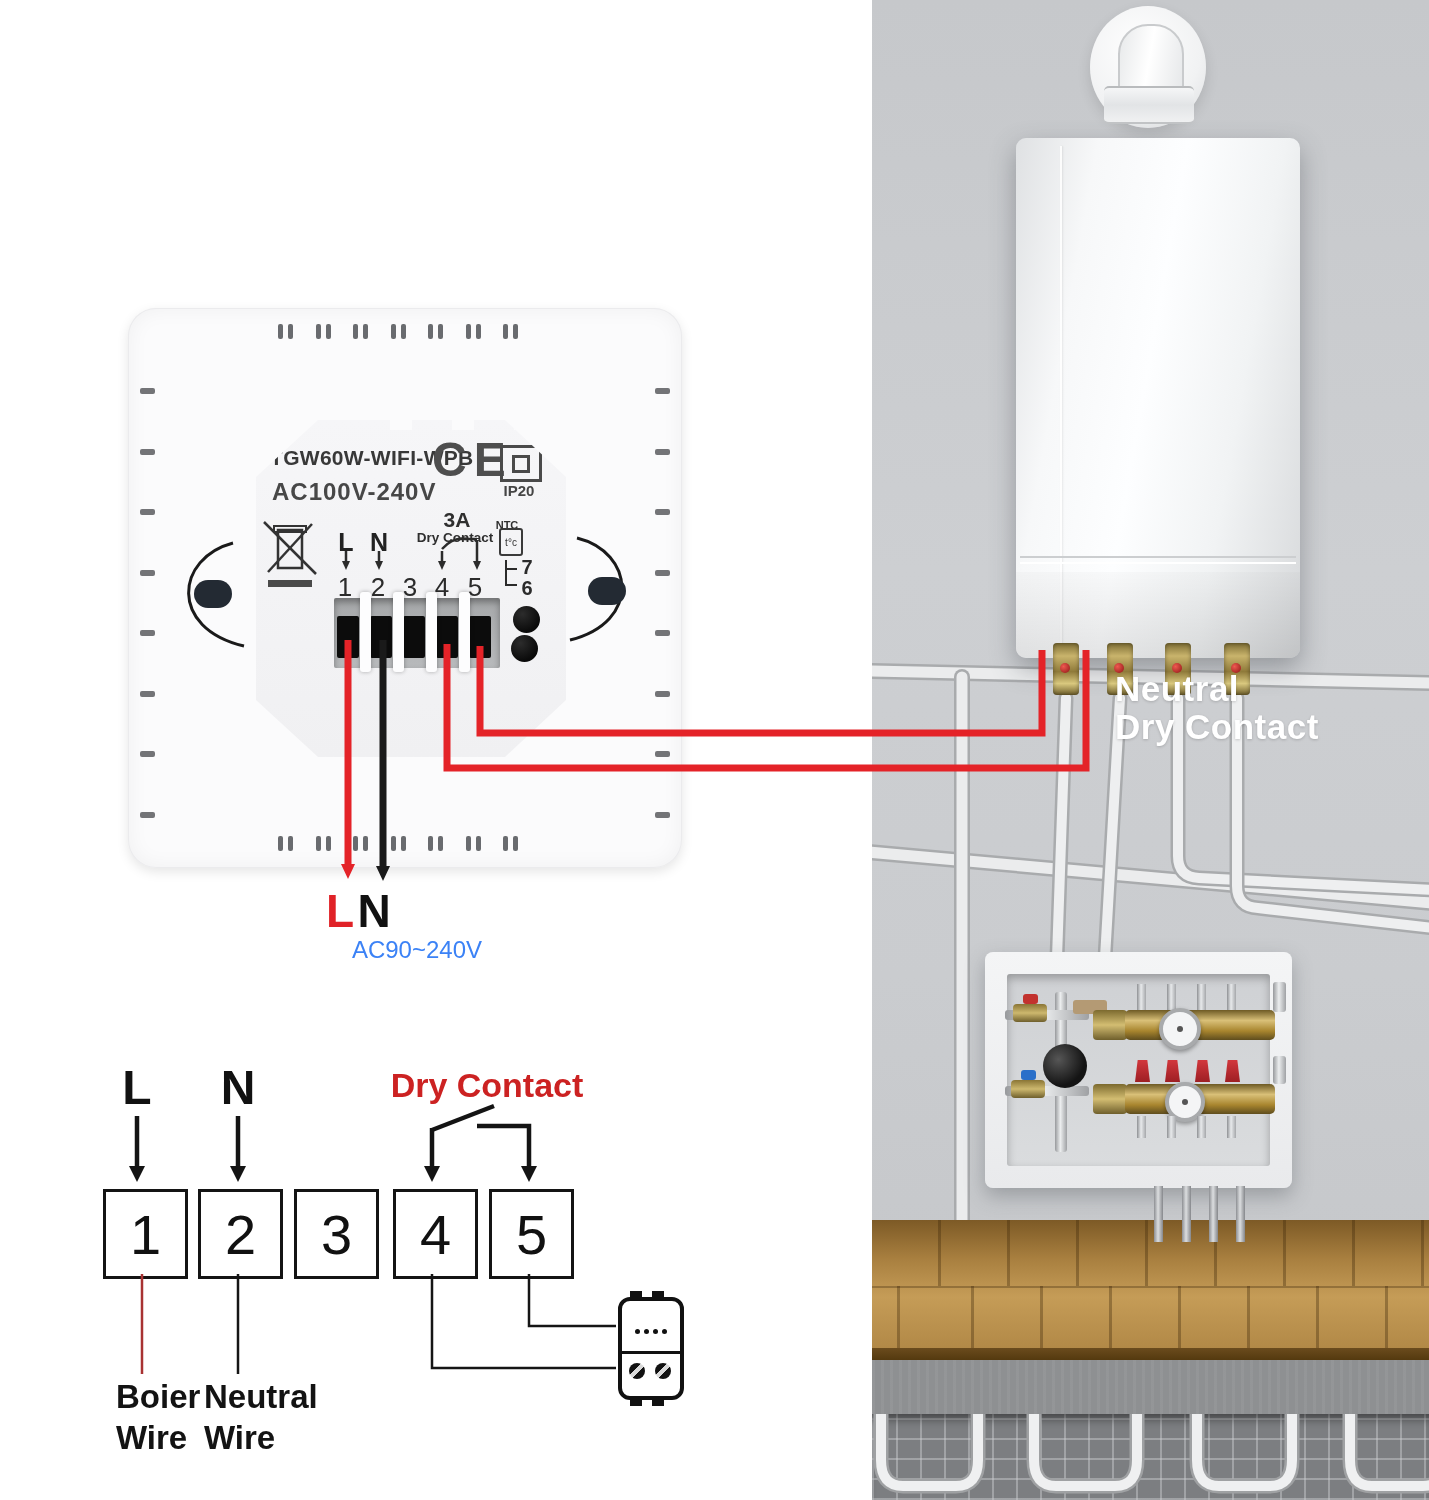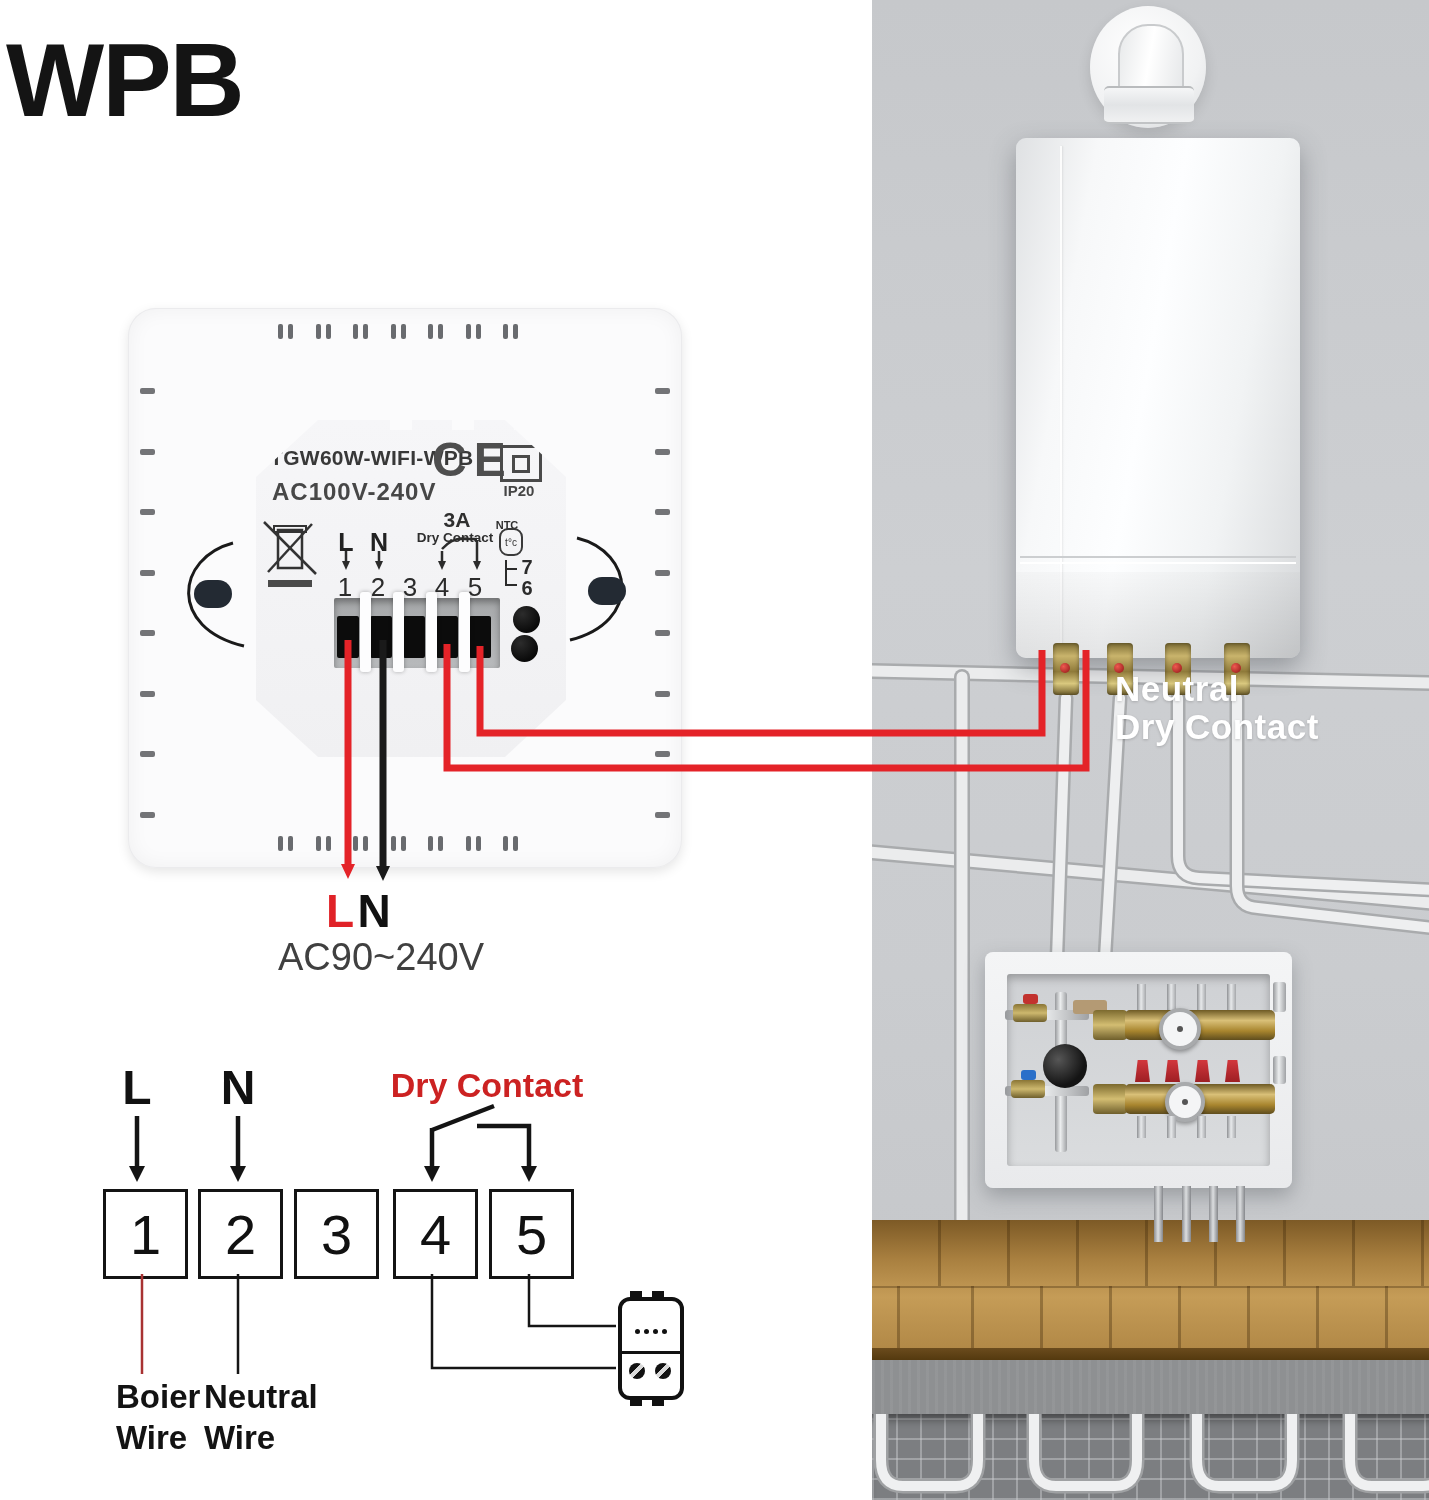--- a/index.html
+++ b/index.html
@@ -24,33 +24,33 @@
     clip-path:polygon(62px 0,249px 0,310px 57px,310px 280px,249px 337px,62px 337px,0 280px,0 57px)}
   .notch{top:0;width:22px;height:10px;background:#fbfbfc}
   .model{left:14px;top:26px;font-size:21px;font-weight:700;color:#383838;letter-spacing:.3px}
   .volt{left:16px;top:58px;font-size:24px;font-weight:600;color:#474747;letter-spacing:1px}
   .ce{left:176px;top:12px;font-size:48px;font-weight:700;color:#4e4e4e;letter-spacing:7px}
   .ipbox{left:244px;top:25px;width:36px;height:31px;border:3px solid #4a4a4a;display:flex;align-items:center;justify-content:center}
   .ipbox span{display:block;width:12px;height:12px;border:3px solid #4a4a4a}
   .iptxt{left:240px;top:62px;width:46px;text-align:center;font-size:15px;font-weight:600;color:#454545}
   .lgnd{font-weight:700;color:#222;text-align:center}
   .tnum{font-size:26px;font-weight:500;color:#2b2b2b;text-align:center;width:24px}
-  .tcbox{left:243px;top:108px;width:20px;height:24px;border:2px solid #3a3a3a;border-radius:9px;
+  .tcbox{left:243px;top:108px;width:20px;height:24px;border:2px solid #3a3a3a;border-radius:3px;
     font-size:10px;color:#333;display:flex;align-items:center;justify-content:center}
   .ntcnum{font-size:20px;font-weight:600;color:#2b2b2b}
   .recess{left:206px;top:290px;width:166px;height:70px;background:linear-gradient(180deg,#a6a8aa,#b8babc);
     box-shadow:inset 0 4px 7px rgba(0,0,0,.35);border-radius:2px}
   .hole{top:308px;width:22px;height:42px;background:#0c0c0c;border-radius:2px}
   .rib{top:284px;width:11px;height:80px;background:#fdfdfe;border-radius:3px;box-shadow:0 0 4px rgba(0,0,0,.3)}
   .screw{width:27px;height:27px;border-radius:50%;background:radial-gradient(circle at 35% 30%,#2c2c2c,#0a0a0a 70%)}
 
   
   .pwrL{left:322px;top:884px;width:36px;text-align:center;font-size:46px;font-weight:700;color:#e02227}
   .pwrN{left:356px;top:884px;width:36px;text-align:center;font-size:46px;font-weight:700;color:#111}
-  .pwrV{left:278px;top:936px;width:204px;text-align:left;font-size:38px;color:#404040}
+  .pwrV{left:278px;top:936px;width:204px;text-align:right;font-size:24px;color:#3b82f6}
 
   
   .tbox{top:1189px;width:79px;height:84px;border:3px solid #141414;background:#fff;display:flex;
     align-items:center;justify-content:center;font-size:56px;font-weight:500;color:#111}
   .dlab{top:1060px;width:60px;text-align:center;font-size:48px;font-weight:600;color:#111}
   .drylab{left:382px;top:1066px;width:210px;text-align:center;font-size:34px;font-weight:700;color:#cc2222}
   .wirelab{top:1376px;font-size:33px;font-weight:600;color:#131313;line-height:41px}
   .mini-boiler{left:618px;top:1297px;width:58px;height:95px;border:4px solid #111;border-radius:12px;background:#fff}
   .mini-boiler .tab{position:absolute;width:12px;height:6px;background:#111}
   .mini-dots{position:absolute;left:0;top:28px;width:100%;display:flex;justify-content:center;gap:4px}
@@ -216,21 +216,20 @@
         <path d="M 478,1414 V 1460 Q 478,1486 500,1486 H 551 Q 573,1486 573,1460 V 1414" stroke="#eff0f1" stroke-width="10"></path>
       </g>
     </svg>
 
     <div class="abs passive">
       <div>Neutral</div>
       <div>Dry Contact</div>
     </div>
   </div>
 
-  <div class="abs title-main">WPB</div>
 
   <div class="abs thermostat">
     <div class="abs vrow" style="left:150px;top:16px">
       <div class="pair">
           <span class="vslit"></span>
           <span class="vslit"></span>
         </div>
       <div class="pair">
           <span class="vslit"></span>
           <span class="vslit"></span>

